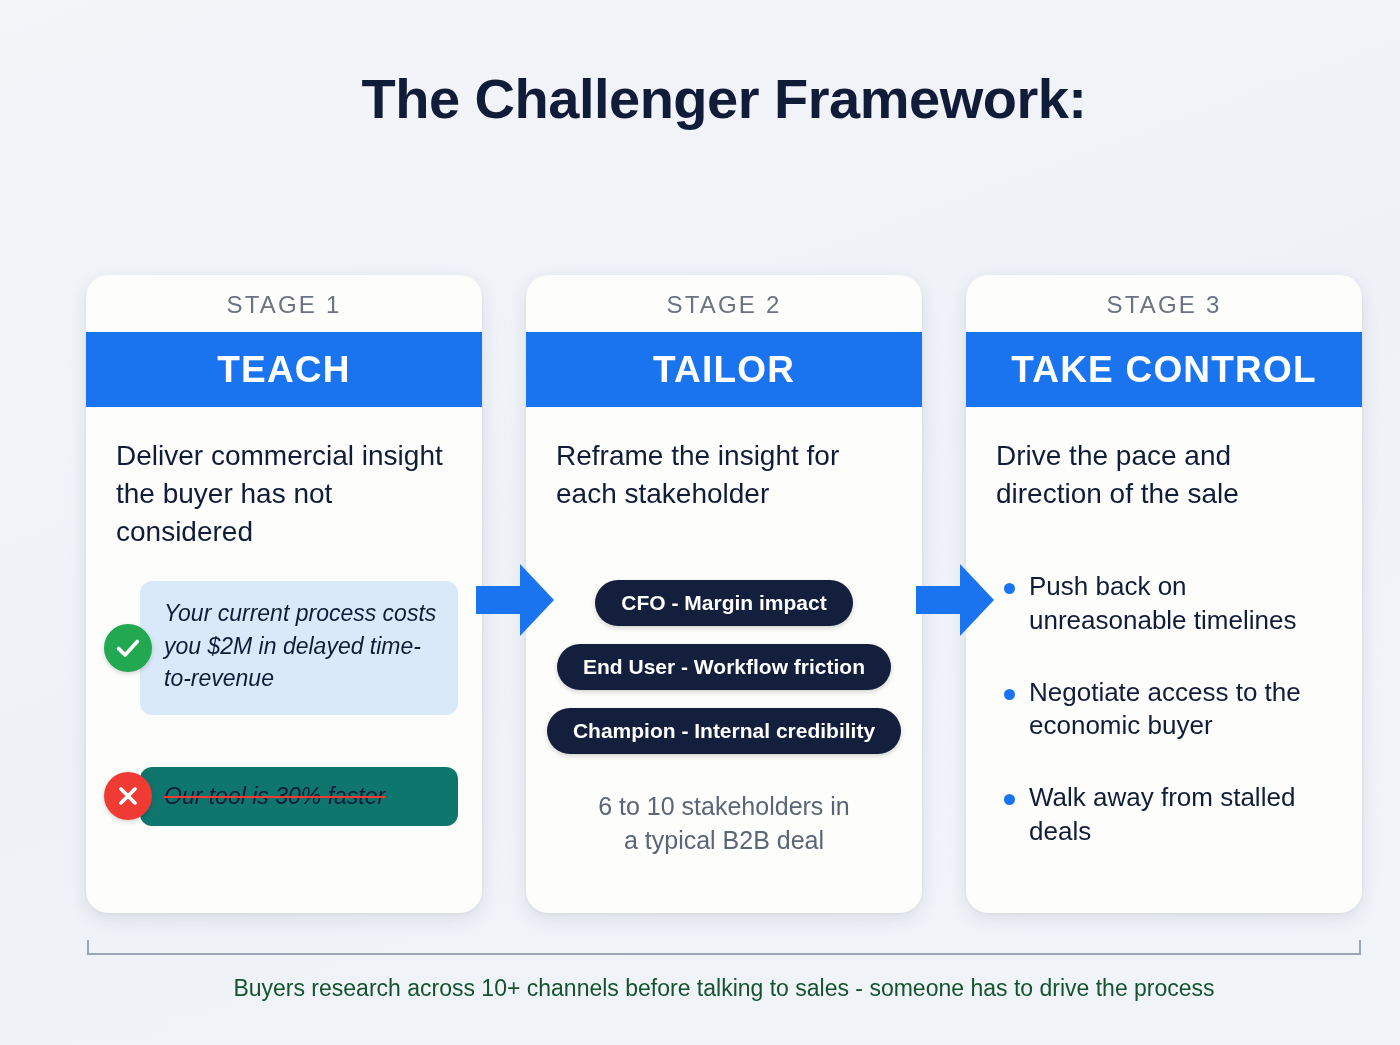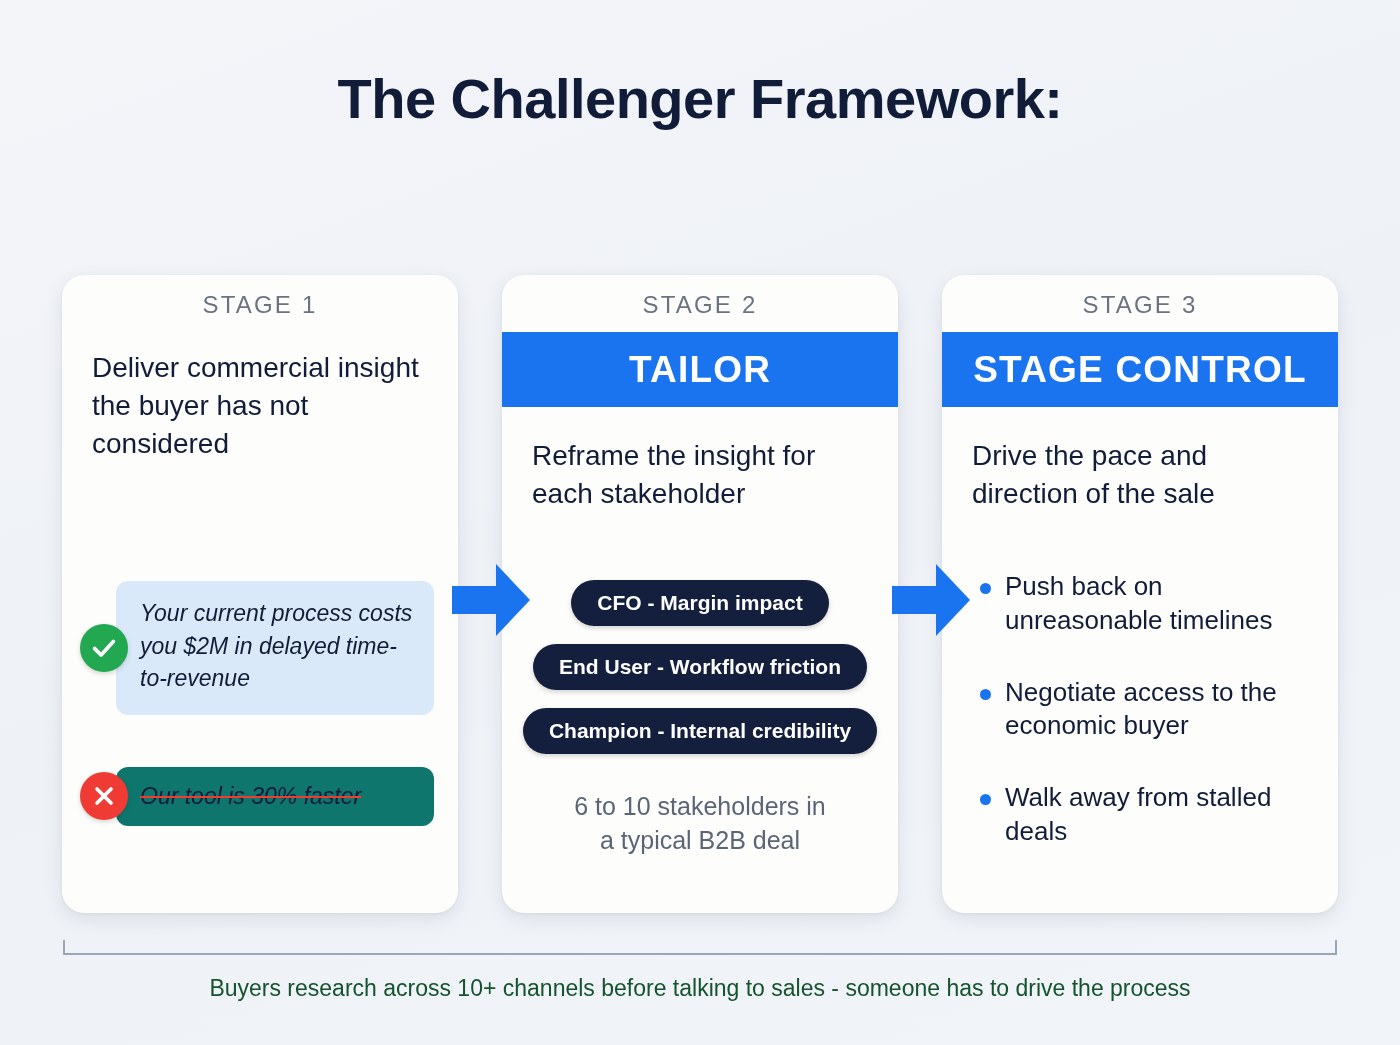--- a/index.html
+++ b/index.html
@@ -12,20 +12,21 @@
     background: linear-gradient(160deg, #f3f5f9 0%, #eef1f6 50%, #f1f4f8 100%);
     font-family: "Liberation Sans", sans-serif;
     overflow: hidden;
     position: relative;
   }
 
   .page {
     position: relative;
     width: 1332px;
     height: 1045px;
+    margin-left: 24px;
   }
 
   
   .title-block {
     position: absolute;
     top: 62px;
     left: 0;
     width: 1400px;
     text-align: center;
   }
@@ -234,20 +235,23 @@
 <div class="page">
 
   <div class="title-block">
     <div class="title-line">The Challenger Framework:</div>
   </div>
 
   <div class="cards">
 
     <div class="card c1">
       <div class="stage-label">STAGE 1</div>
+      <div class="stage-band">
+        <div class="stage-band-text">TEACH</div>
+      </div>
       <div class="card-desc">Deliver commercial insight the buyer has not considered</div>
 
       <div class="examples">
         <div class="example-row good">
           <div class="example-badge good">
             <svg class="badge-glyph" viewBox="0 0 24 24" fill="none" stroke="#ffffff" stroke-width="3.2" stroke-linecap="round" stroke-linejoin="round">
               <polyline points="4,12.5 9.5,18 20,6.5"></polyline>
             </svg>
           </div>
           <div class="example-bubble good">Your current process costs you $2M in delayed time-to-revenue</div>
@@ -281,21 +285,21 @@
         <div class="pill-note">
           <div>6 to 10 stakeholders in</div>
           <div>a typical B2B deal</div>
         </div>
       </div>
     </div>
 
     <div class="card c3">
       <div class="stage-label">STAGE 3</div>
       <div class="stage-band">
-        <div class="stage-band-text">STAGE CONTROL</div>
+        <div class="stage-band-text">TAKE CONTROL</div>
       </div>
       <div class="card-desc">Drive the pace and direction of the sale</div>
 
       <div class="bullets">
         <div class="bullet">
           <span class="bullet-dot"></span>
           <span class="bullet-text">Push back on unreasonable timelines</span>
         </div>
         <div class="bullet">
           <span class="bullet-dot"></span>

